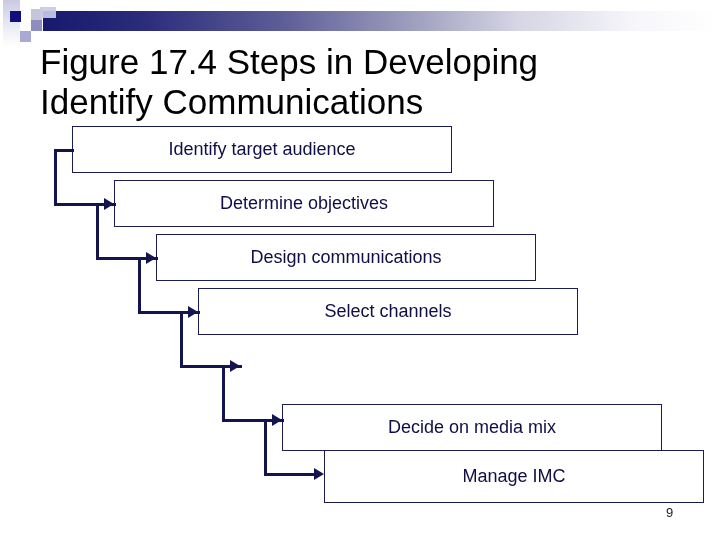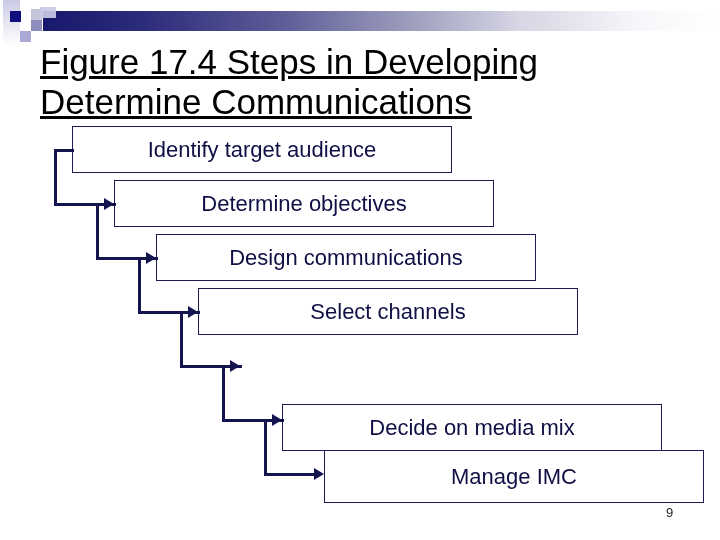--- a/index.html
+++ b/index.html
@@ -22,28 +22,28 @@
   .sq-lightgray{left:31px;top:9px;width:11px;height:11px;background:#c6c6da;}
   .sq-slate{left:31px;top:20px;width:11px;height:11px;background:#8d8dc0;}
   .sq-lav{left:20px;top:31px;width:11px;height:11px;background:#a9a9d4;}
   .sq-lightlav{left:40px;top:7px;width:16px;height:11px;background:rgba(201,201,230,0.92);}
   
   .title{
     position:absolute;left:40px;top:42px;width:620px;margin:0;
     font-size:35px;line-height:40px;font-weight:400;color:#000000;
     letter-spacing:0;
   }
-  .title span{display:block;text-decoration:underline;}
+  .title span{display:block;}
   
   .diagram{position:absolute;left:0;top:0;width:720px;height:540px;}
   .step-box{
     position:absolute;background:#ffffff;border:1.5px solid #1c1c52;
     display:flex;align-items:center;justify-content:center;box-sizing:border-box;
   }
-  .step-label{font-size:22px;color:#0f0f45;white-space:nowrap;}
+  .step-label{font-size:18px;color:#0f0f45;white-space:nowrap;}
   .conn{position:absolute;background:#14144e;}
   .arrowhead{
     position:absolute;width:0;height:0;
     border-top:6px solid transparent;border-bottom:6px solid transparent;
     border-left:10px solid #14144e;
   }
   
   .page-number{
     position:absolute;left:666px;top:505px;font-size:13px;color:#222222;
   }
@@ -58,21 +58,21 @@
     <div class="bar"></div>
     <div class="sq sq-navy"></div>
     <div class="sq sq-lightgray"></div>
     <div class="sq sq-slate"></div>
     <div class="sq sq-lav"></div>
     <div class="sq sq-lightlav"></div>
   </div>
 
   <h1 class="title">
     <span>Figure 17.4 Steps in Developing</span>
-    <span>Determine Communications</span>
+    <span>Identify Communications</span>
   </h1>
 
   <div class="diagram">
       <div class="step-box" style="left: 72px; top: 126px; width: 380px; height: 47px;">
         <span class="step-label">Identify target audience</span>
       </div>
       <div class="step-box" style="left: 114px; top: 180px; width: 380px; height: 47px; text-align: center;">
         <span class="step-label">Determine objectives</span>
       </div>
       <div class="step-box" style="left: 156px; top: 234px; width: 380px; height: 47px;">

